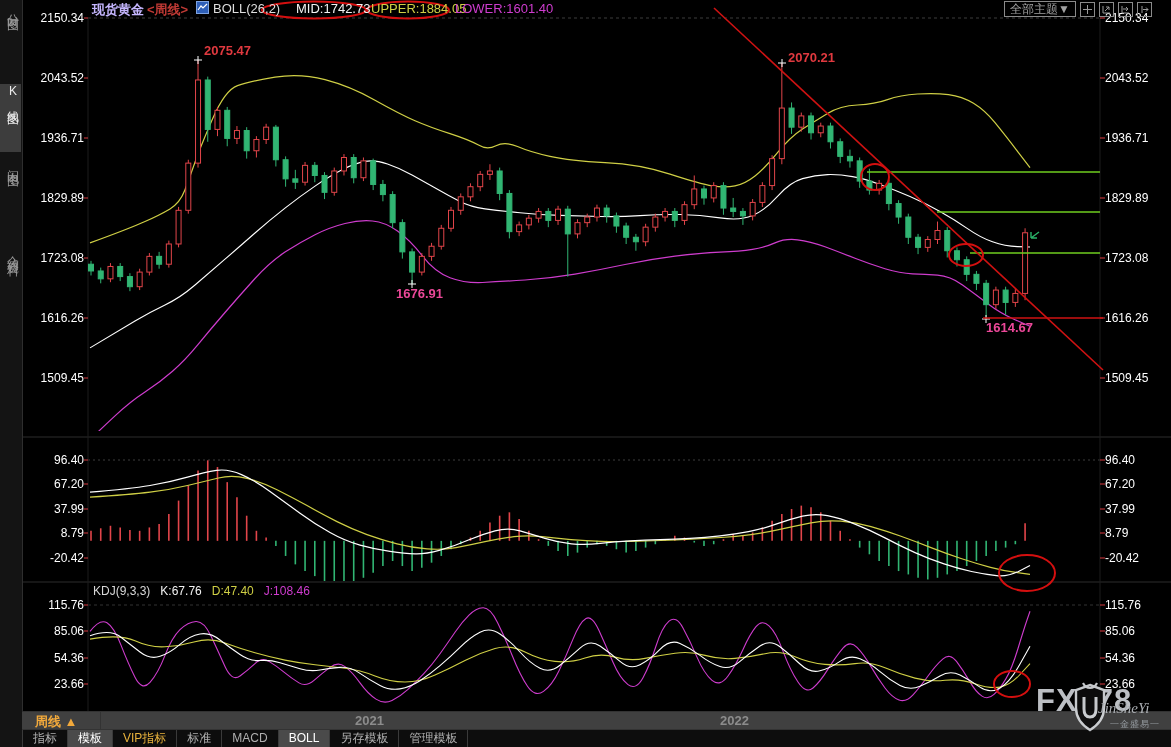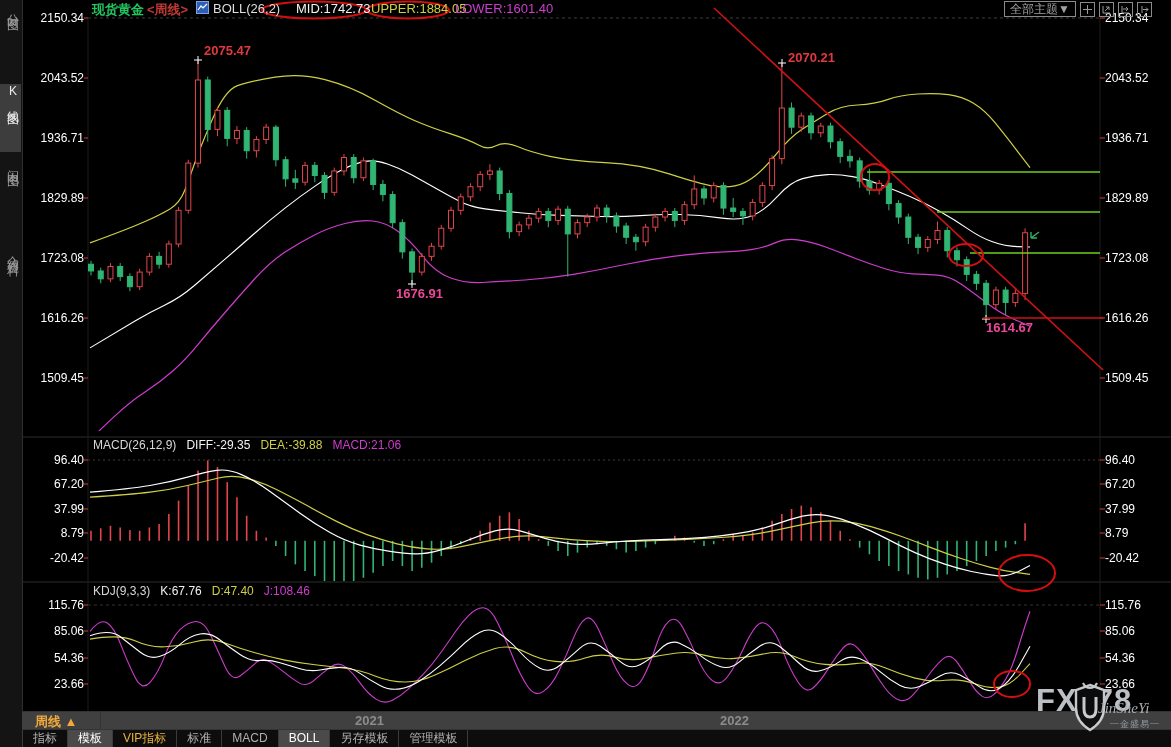--- a/index.html
+++ b/index.html
@@ -3,21 +3,21 @@
 <meta charset="utf-8">
 <style>
   html,body{margin:0;padding:0;background:#000;}
   .app{position:relative;width:1171px;height:747px;background:#000;overflow:hidden;
        font-family:"Liberation Sans",sans-serif;-webkit-font-smoothing:antialiased;}
   #chart-svg{position:absolute;left:0;top:0;}
 
   
   .header{position:absolute;left:0;top:0;height:17px;width:100%;font-size:13px;font-weight:bold;z-index:5;}
   .header span{position:absolute;top:1px;white-space:nowrap;}
-  .h-sym{left:92px;color:#22c55e;}
+  .h-sym{left:92px;color:#c4b5fd;}
   .h-period{left:147px;color:#c13a35;}
   .h-icon{left:196px;top:2px;}
   .h-boll{left:213px;color:#dedede;font-weight:normal;}
   .h-mid{left:296px;color:#f2f2f2;font-weight:normal;}
   .h-upper{left:371px;color:#cfcf45;font-weight:normal;}
   .h-lower{left:455px;color:#cf3ccf;font-weight:normal;}
 
   
   .topright{position:absolute;left:956px;top:1px;display:flex;gap:4px;align-items:center;z-index:6;margin-left:48px;}
   .theme-btn{border:1px solid #8a8a8a;color:#a2a2a2;background:transparent;font-size:12px;
@@ -532,26 +532,20 @@
       <div class="axlbl left" style="top: 598px;">115.76</div>
       <div class="axlbl right" style="top: 598px;">115.76</div>
       <div class="axlbl left" style="top: 624px;">85.06</div>
       <div class="axlbl right" style="top: 624px;">85.06</div>
       <div class="axlbl left" style="top: 651px;">54.36</div>
       <div class="axlbl right" style="top: 651px;">54.36</div>
       <div class="axlbl left" style="top: 677px;">23.66</div>
       <div class="axlbl right" style="top: 677px;">23.66</div>
     </div>
 
-  <div class="indrow" style="left:93px;top:438px;">
-    <span class="c-gray">MACD(26,12,9)</span>
-    <span class="c-white">DIFF:-29.35</span>
-    <span class="c-yellow">DEA:-39.88</span>
-    <span class="c-magenta">MACD:21.06</span>
-  </div>
   <div class="indrow" style="left:93px;top:584px;">
     <span class="c-gray">KDJ(9,3,3)</span>
     <span class="c-white">K:67.76</span>
     <span class="c-yellow">D:47.40</span>
     <span class="c-magenta">J:108.46</span>
   </div>
   <span class="kdj-dot"></span>
 
   <div class="annot red" style="left:204px;top:43px;">2075.47</div>
   <div class="annot red" style="left:788px;top:50px;">2070.21</div>

